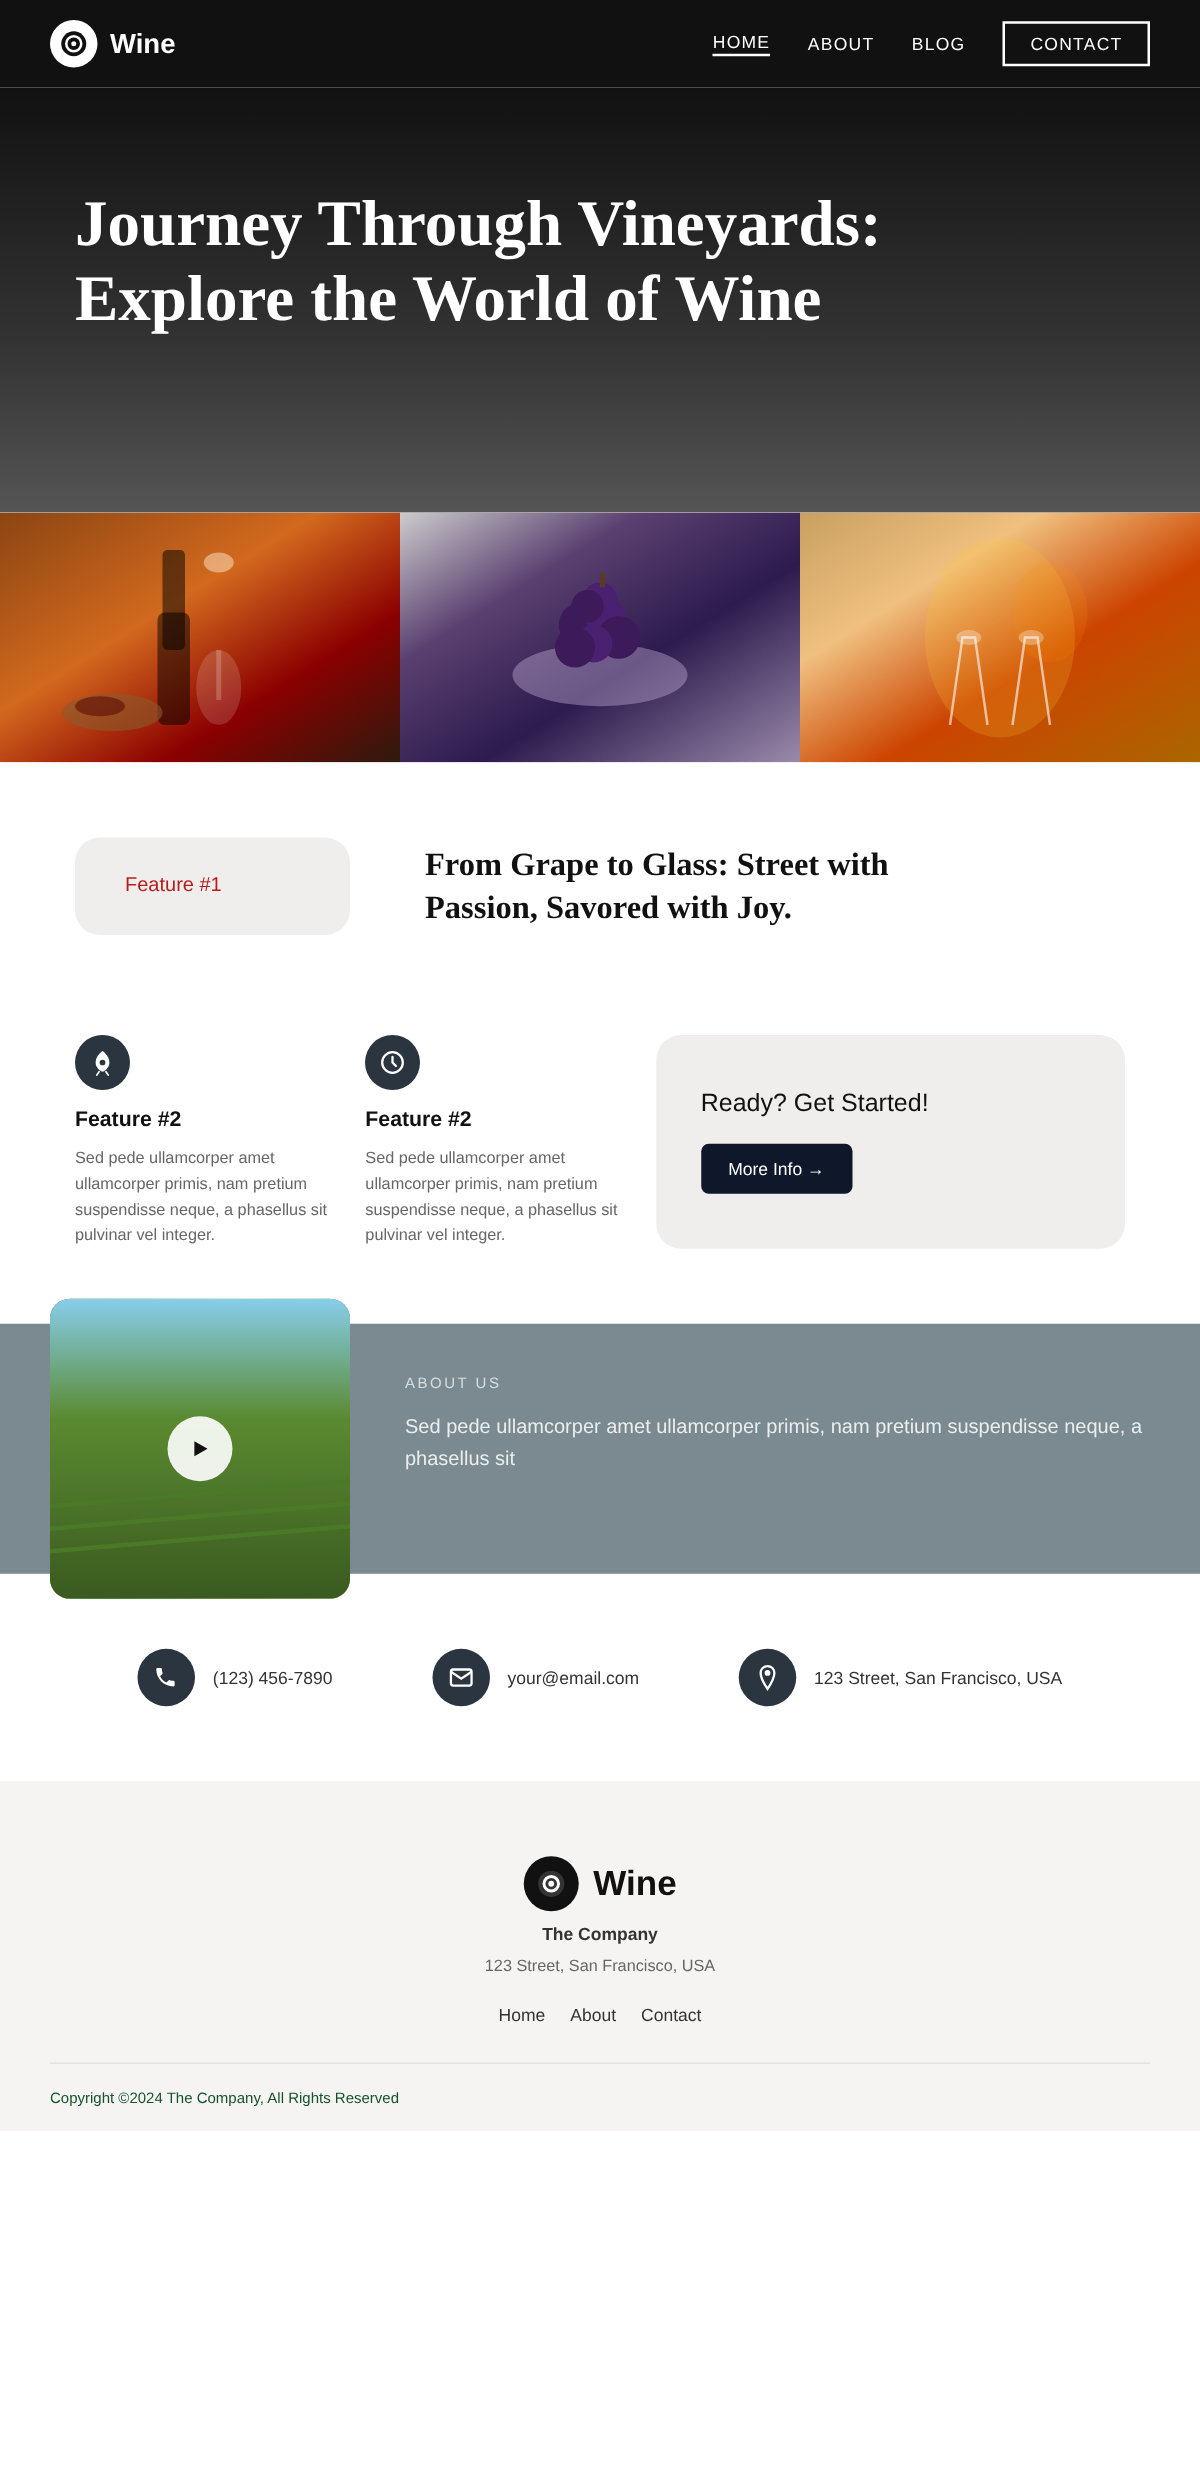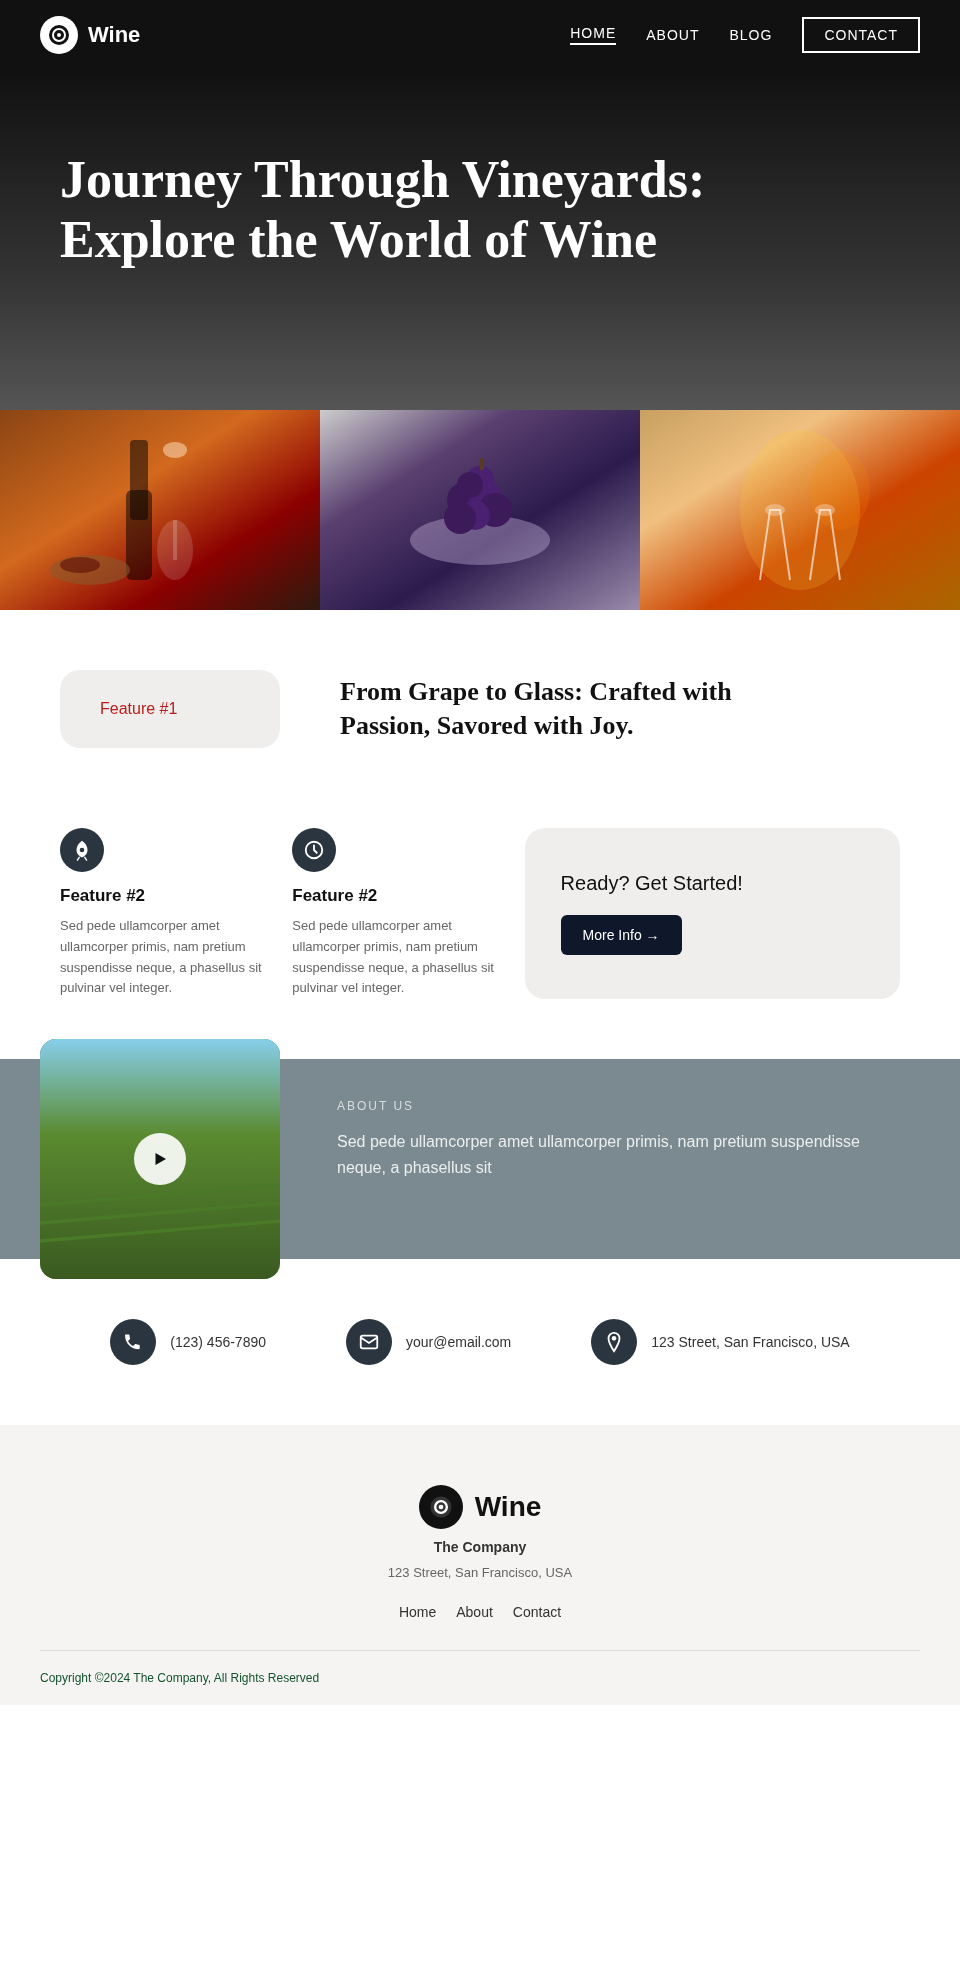--- a/index.html
+++ b/index.html
@@ -212,21 +212,21 @@
       width: 52px;
       height: 52px;
       background: rgba(255,255,255,0.9);
       border-radius: 50%;
       display: flex;
       align-items: center;
       justify-content: center;
       cursor: pointer;
     }
     .about-content {
-      padding: 40px 57px;
+      padding: 40px 44px;
       color: #fff;
     }
     .about-label {
       font-size: 12px;
       letter-spacing: 2px;
       color: rgba(255,255,255,0.7);
       font-family: sans-serif;
       margin-bottom: 16px;
       text-transform: uppercase;
     }
@@ -433,21 +433,21 @@
       <path d="M170,170 L180,100 L190,100 L200,170" fill="none" stroke="rgba(255,255,255,0.6)" stroke-width="2"></path>
       <ellipse cx="185" cy="100" rx="10" ry="6" fill="rgba(255,255,255,0.3)"></ellipse>
     </svg>
   </div>
 </div>
 
 <section class="feature-section">
   <div class="feature-box">
     <span>Feature #1</span>
   </div>
-  <p class="feature-tagline">From Grape to Glass: Crafted with Passion, Savored with Joy.</p>
+  <p class="feature-tagline">From Grape to Glass: Street with Passion, Savored with Joy.</p>
 </section>
 
 <div class="features-grid">
   <div class="feature-card">
     <div class="feature-icon">
       <svg width="22" height="22" viewBox="0 0 24 24" fill="none">
         <path d="M12 2C12 2 18 6 18 12C18 16 15 19 12 20C9 19 6 16 6 12C6 6 12 2 12 2Z" fill="white"></path>
         <circle cx="12" cy="12" r="2.5" fill="#2a3540"></circle>
         <path d="M9 20L7 23" stroke="white" stroke-width="1.5" stroke-linecap="round"></path>
         <path d="M15 20L17 23" stroke="white" stroke-width="1.5" stroke-linecap="round"></path>

